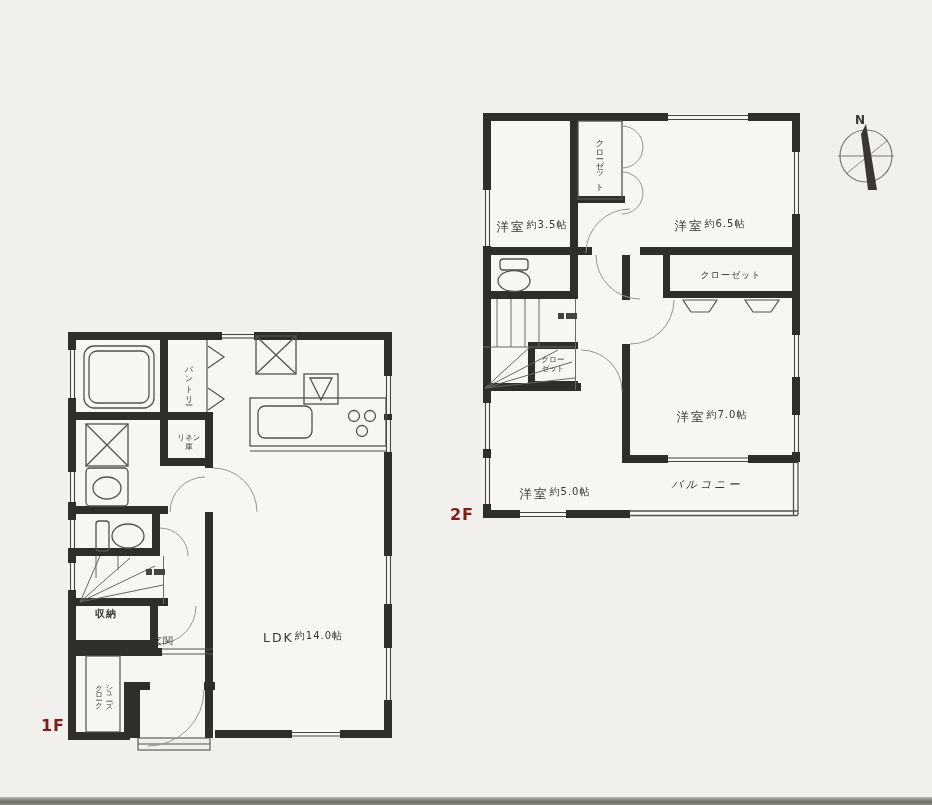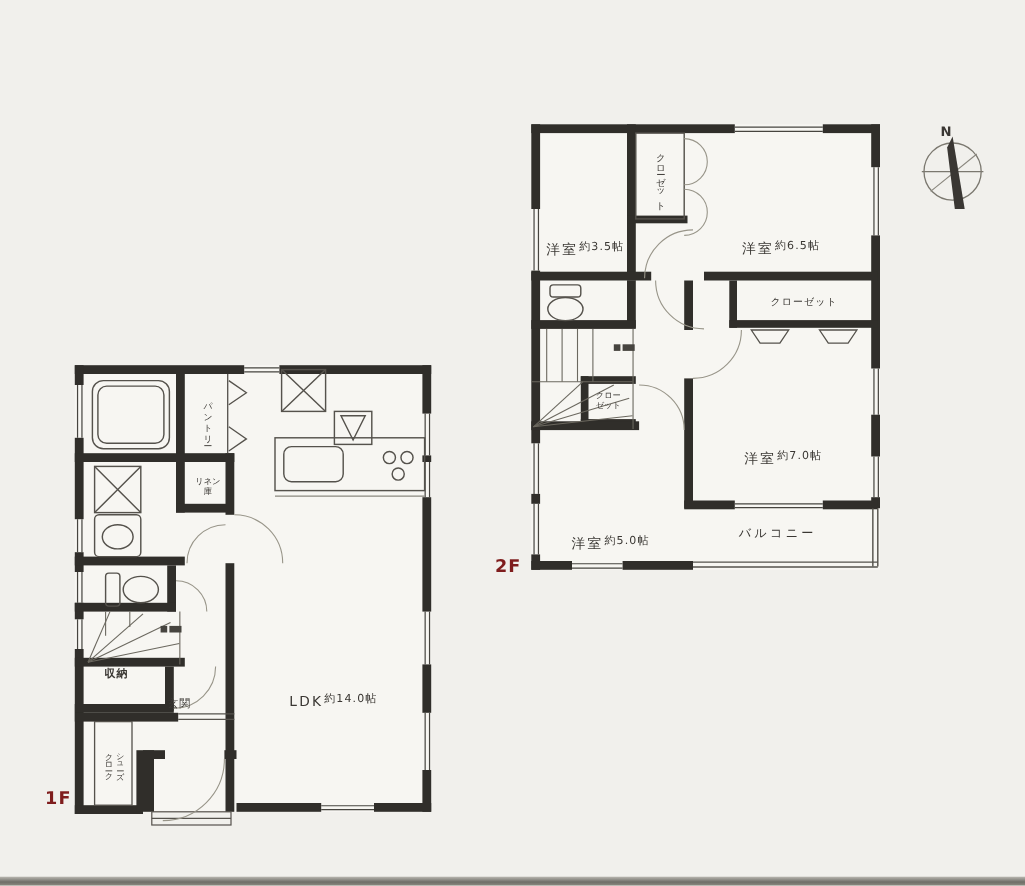--- a/index.html
+++ b/index.html
@@ -309,21 +309,21 @@
 <div class="lbl v vert-closet" style="left:600px;top:160px;">
   <span>クローゼット</span>
 </div>
 <div class="lbl tiny-lbl" style="left:731px;top:276px;">
   <span>クローゼット</span>
 </div>
 <div class="lbl two-line" style="left:553px;top:364px;justify-content:flex-end;">
   <span>クロー</span>
   <span>ゼット</span>
 </div>
-<div class="lbl balcony-lbl" style="left:707px;top:485px;">
+<div class="lbl balcony-lbl" style="left:707px;top:485px;font-style:italic;">
   <span>バルコニー</span>
 </div>
 <div class="lbl floor-lbl" style="left:462px;top:515px;">
   <span>2F</span>
 </div>
 
 <div class="lbl room-lbl" style="left:303px;top:594px;">
   <span>LDK</span>
   <span class="size">約14.0帖</span>
 </div>

